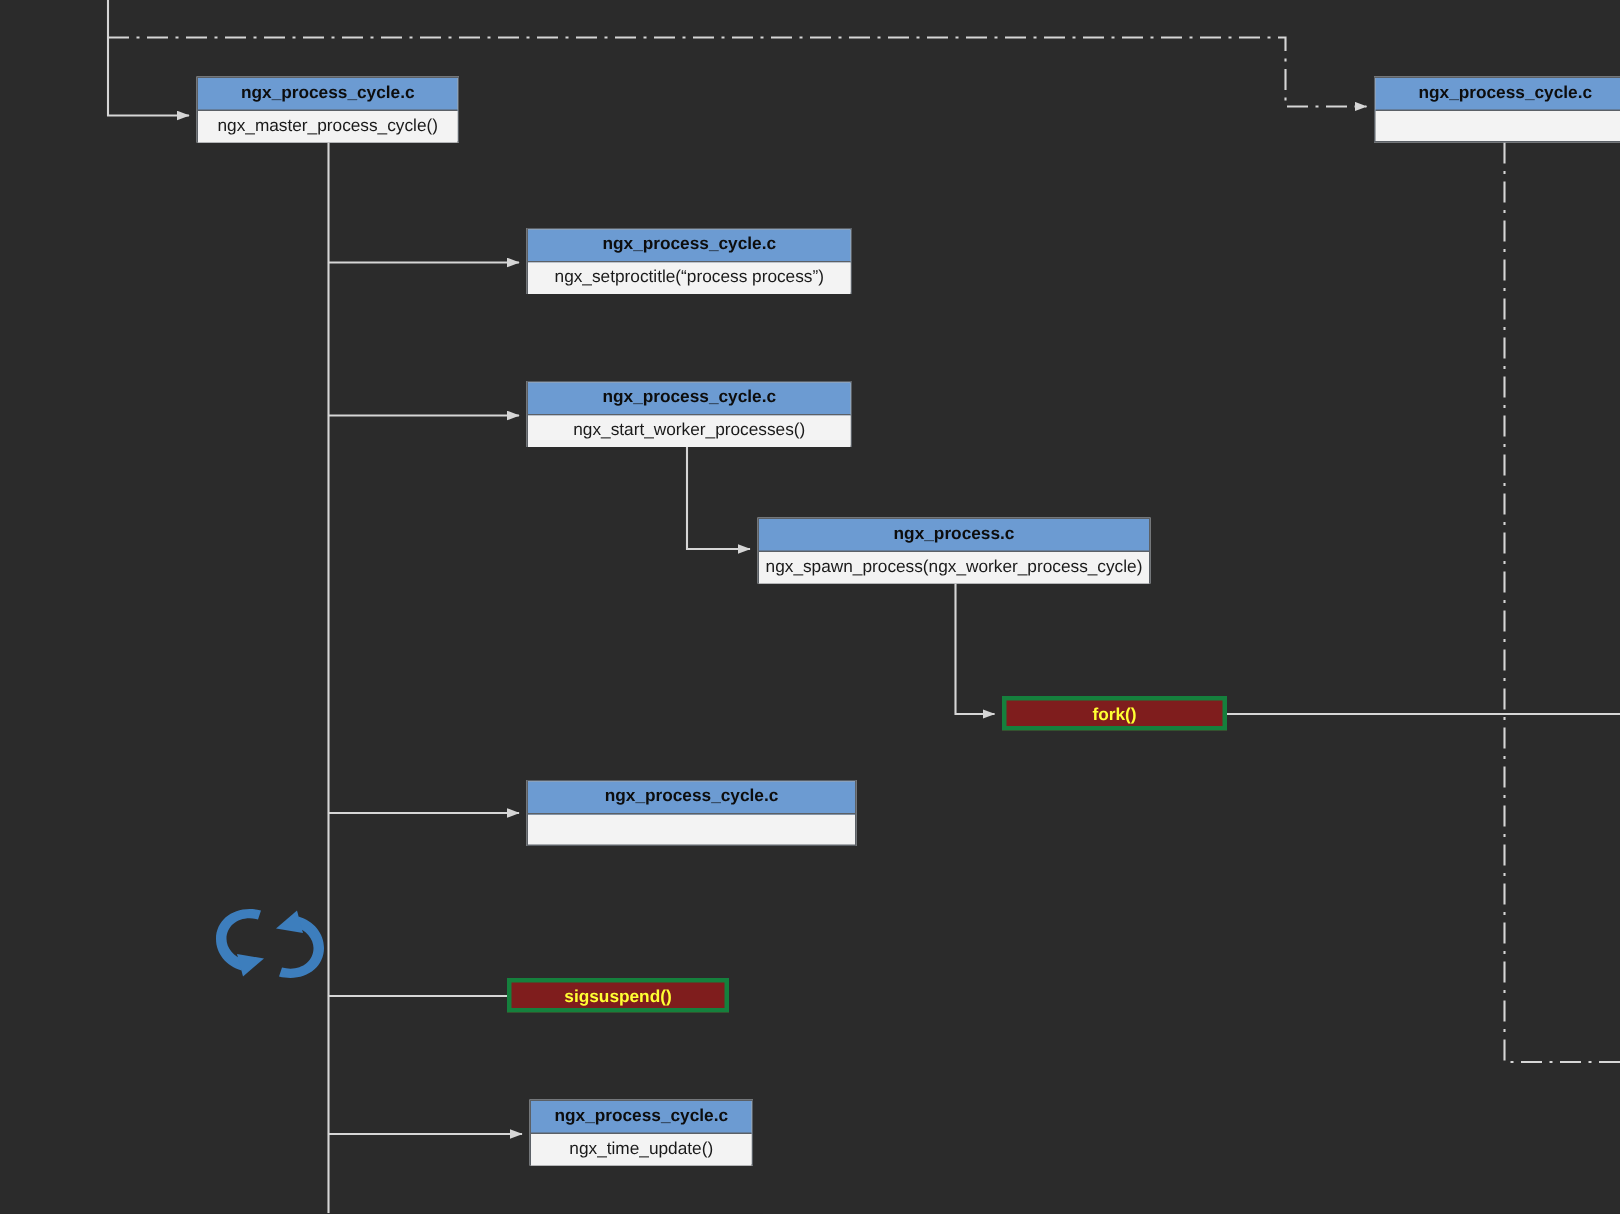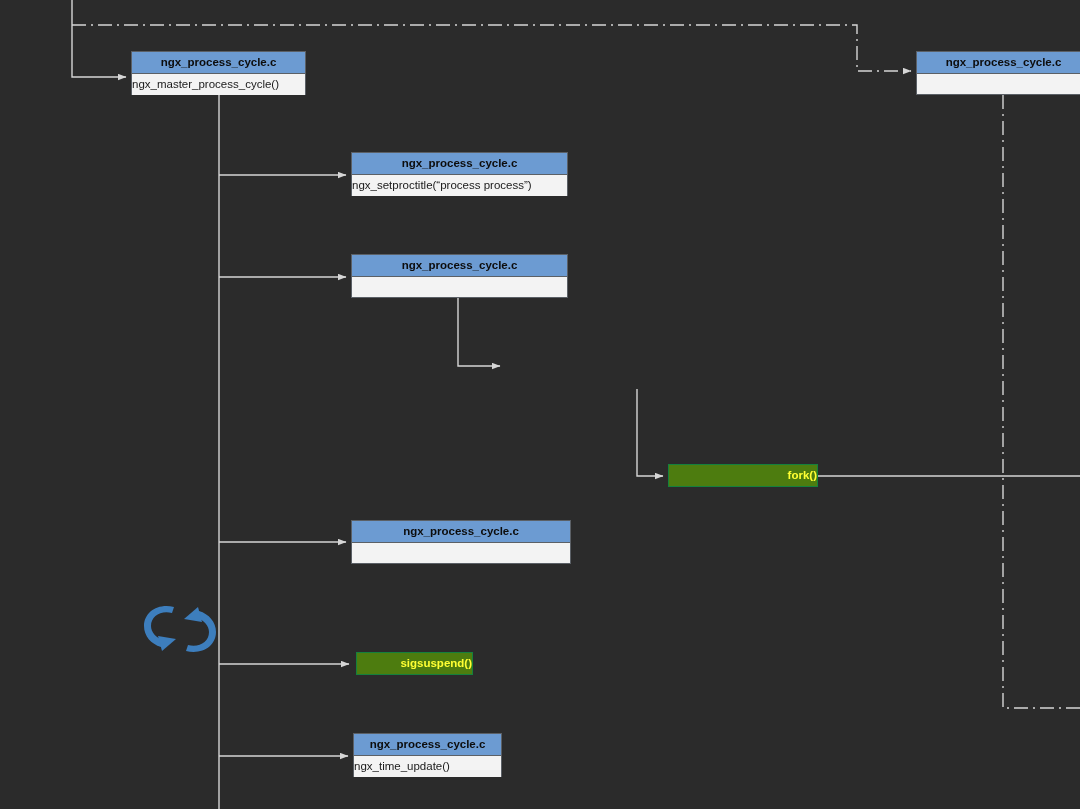--- a/index.html
+++ b/index.html
@@ -38,35 +38,35 @@
     line-height: 21px;
     height: 21px;
     border-bottom: 1px solid #5b6066;
     white-space: nowrap;
     overflow: hidden;
   }
   .node .bdy {
     background: #f3f3f3;
     color: #1a1a1a;
     font-size: 11.5px;
-    text-align: left;
+    text-align: center;
     line-height: 21px;
     height: 21px;
     white-space: nowrap;
     overflow: hidden;
   }
   .syscall {
     position: absolute;
     box-sizing: border-box;
-    background: #4d7c0f;
-    border: 1px solid #15803d;
+    background: #7f1d1d;
+    border: 3px solid #15803d;
     color: #ffff33;
     font-size: 11.5px;
     font-weight: bold;
-    text-align: right;
+    text-align: center;
     white-space: nowrap;
     overflow: hidden;
   }
   #loop-icon {
     position: absolute;
   }
 </style>
 </head>
 <body>
 
@@ -119,35 +119,40 @@
     <div class="hdr">ngx_process_cycle.c</div>
   </div>
 
   <div class="node" style="left:311px; top:152px; width:217px; height:44px;">
     <div class="hdr">ngx_process_cycle.c</div>
     <div class="bdy">ngx_setproctitle(“process process”)</div>
   </div>
 
   <div class="node" style="left:311px; top:254px; width:217px; height:44px;">
     <div class="hdr">ngx_process_cycle.c</div>
+    <div class="bdy">ngx_start_worker_processes()</div>
   </div>
 
+  <div class="node" style="left:465px; top:345px; width:262px; height:44px;">
+    <div class="hdr">ngx_process.c</div>
+    <div class="bdy">ngx_spawn_process(ngx_worker_process_cycle)</div>
+  </div>
 
   <div class="node" style="left:311px; top:520px; width:220px; height:44px;">
     <div class="hdr">ngx_process_cycle.c</div>
   </div>
 
   <div class="node" style="left:313px; top:733px; width:149px; height:44px;">
     <div class="hdr">ngx_process_cycle.c</div>
     <div class="bdy">ngx_time_update()</div>
   </div>
 
   <div class="syscall" style="left:628px; top:464px; width:150px; height:23px; line-height:21px;">fork()</div>
 
-  <div class="syscall" style="left:316px; top:652px; width:117px; height:23px; line-height:21px;">sigsuspend()</div>
+  <div class="syscall" style="left:298px; top:652px; width:148px; height:23px; line-height:21px;">sigsuspend()</div>
 
   <div id="loop-icon" style="left:100px; top:598px; width:80px; height:62px;">
     <svg width="80" height="62" viewBox="0 0 80 62">
       <g fill="#3d7ebd">
 
         <path d="M34,9 C18,5 4,14 4,28 C4,38 11,46 21,49 L23,42
                  C16,40 11,34 11,28 C11,18 21,12 32,15 Z"></path>
         <path d="M18,38 L36,41 L22,53 Z"></path>
 
         <path d="M46,53 C62,57 76,48 76,34 C76,24 69,16 59,13 L57,20

